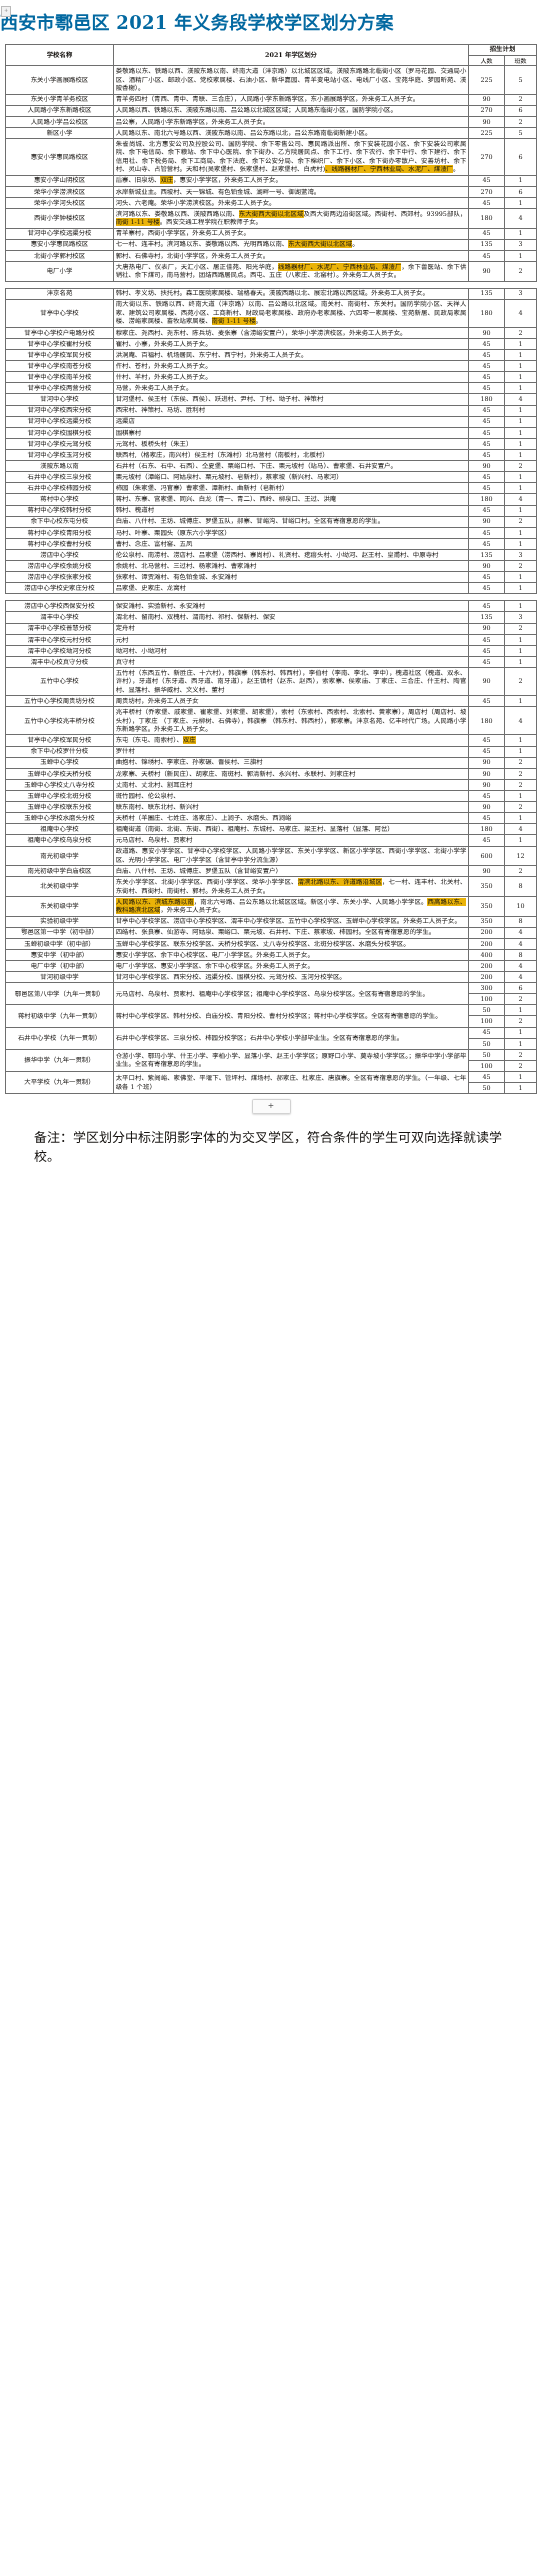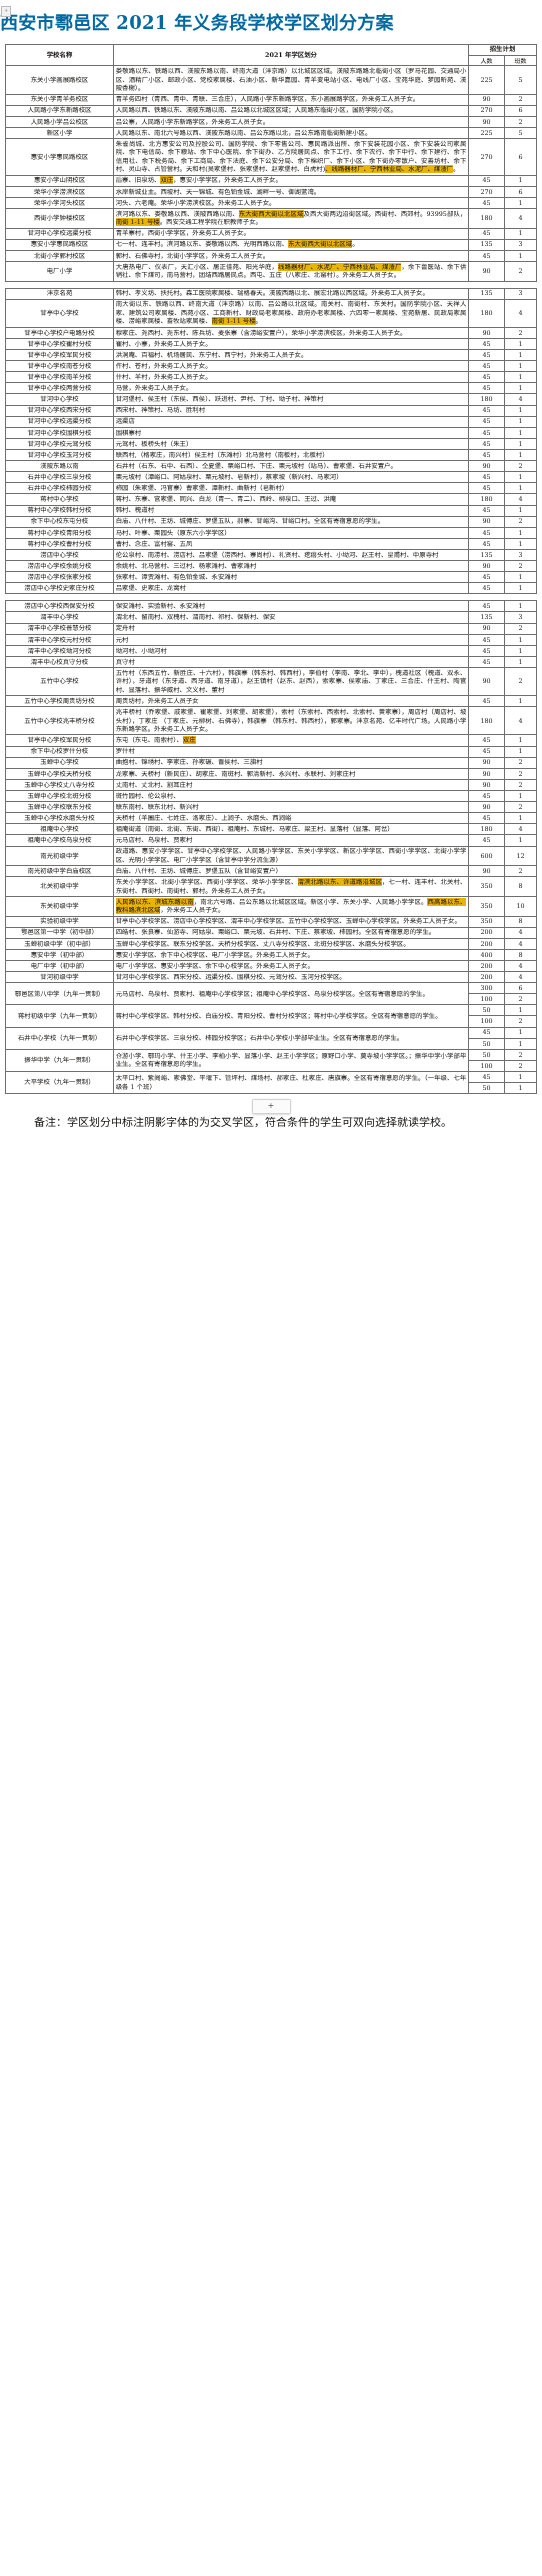--- a/index.html
+++ b/index.html
@@ -100,23 +100,23 @@
     margin:4.2px auto 0 auto;
     border:0.8px solid #d2d2d2;
     border-radius:1.7px;
     background:#fbfbfb;
     box-shadow:0 0.8px 1.7px rgba(0,0,0,.14);
     text-align:center;
     font-size:7.6px;line-height:12px;color:#555;
   }
   .note{
     width:474px;
-    margin:1px auto 0 auto;
+    margin:14px auto 0 auto;
     font-family:"DejaVu Serif","Liberation Serif",serif;
-    font-size:11px;
+    font-size:13px;
     line-height:1.5;
     text-indent:0;
     color:#15120f;
   }
 </style>
 </head>
 <body>
 
 <div class="page">
 

